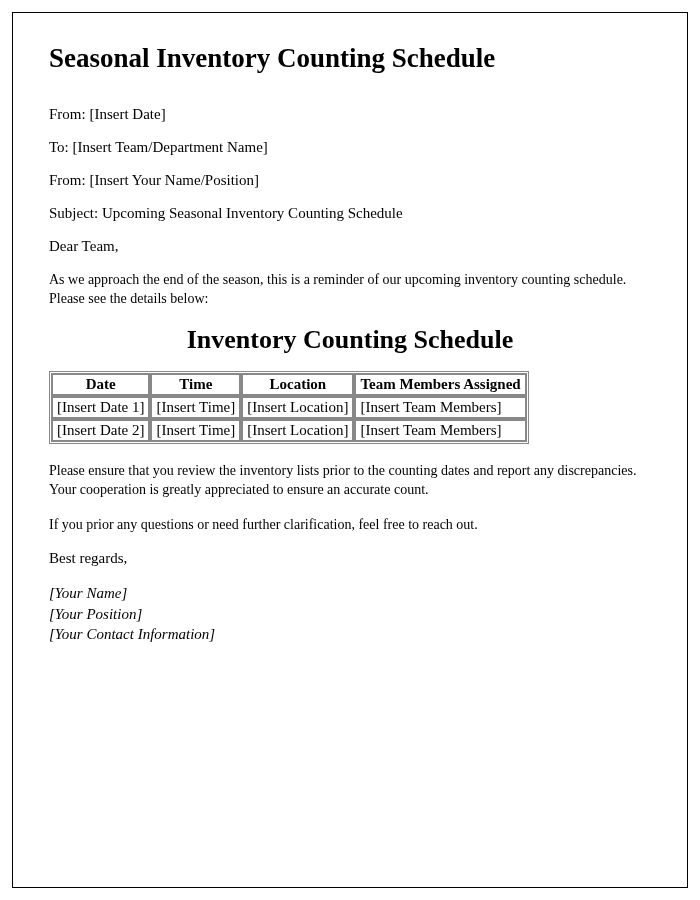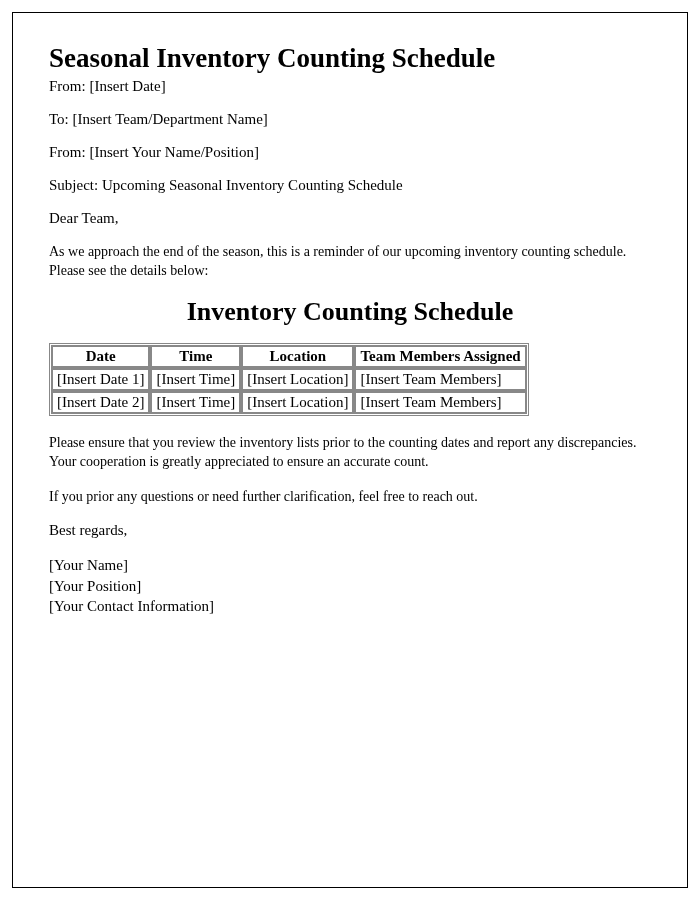--- a/index.html
+++ b/index.html
@@ -16,21 +16,21 @@
     }
     .page {
       border: 1px solid #000;
       width: 100%;
       height: 100%;
       padding: 30px 36px;
     }
     h1 {
       font-size: 27px;
       font-weight: bold;
-      margin-bottom: 4px;
+      margin-bottom: 32px;
       font-family: Liberation Serif, serif;
     }
     .field-line {
       font-size: 15px;
       margin-bottom: 16px;
     }
     .paragraph {
       font-size: 14px;
       margin-bottom: 16px;
       line-height: 1.35;
@@ -61,20 +61,21 @@
       text-align: center;
       margin-top: 48px;
     }
     .closing {
       font-size: 15px;
       margin-bottom: 16px;
     }
     .signature {
       font-size: 15px;
       line-height: 1.35;
+      font-style: italic;
     }
   </style>
 </head>
 <body>
 
 <div class="page">
   <h1>Seasonal Inventory Counting Schedule</h1>
 
   <div class="field-line">From: [Insert Date]</div>
   <div class="field-line">To: [Insert Team/Department Name]</div>

